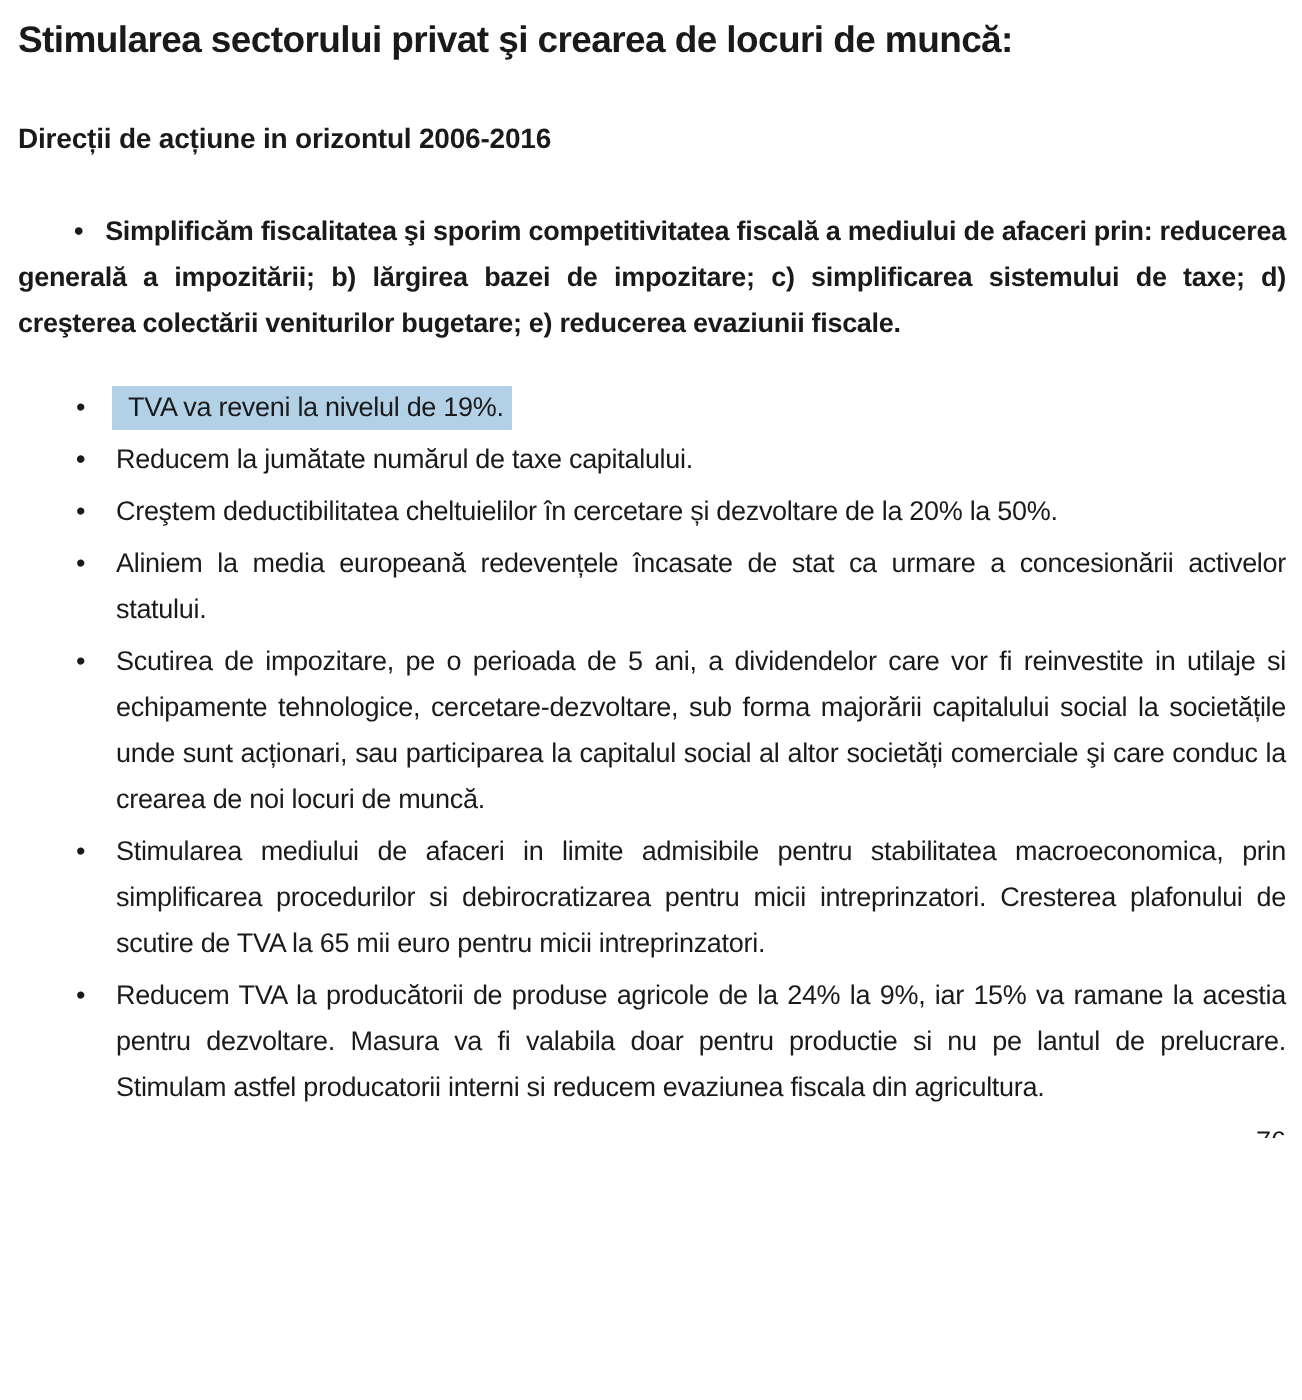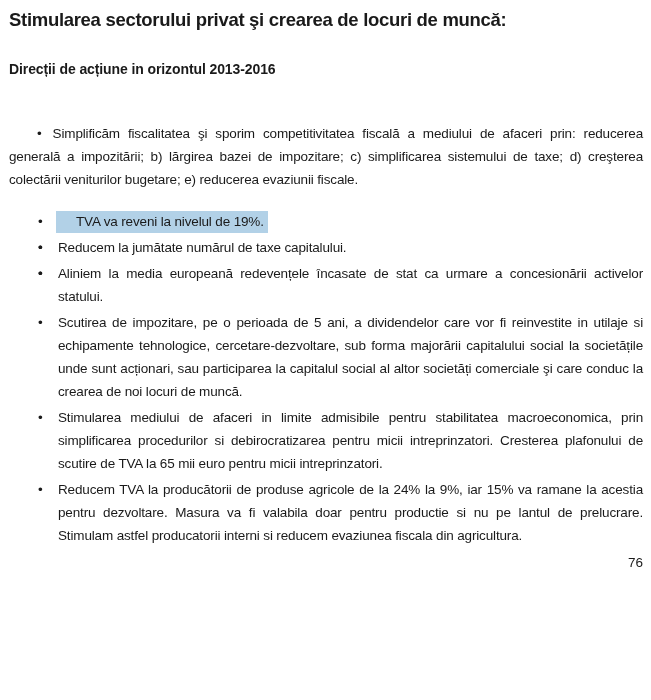--- a/index.html
+++ b/index.html
@@ -26,26 +26,27 @@
     letter-spacing: -0.3px;
   }
   .subtitle {
     margin: 28px 0 0 0;
     font-size: 14px;
     line-height: 18px;
     font-weight: bold;
     letter-spacing: -0.1px;
   }
   .intro {
-    margin: 44px 0 0 0;
+    margin: 26px 0 0 0;
     font-size: 13.5px;
     line-height: 23px;
     letter-spacing: -0.15px;
     text-align: justify;
     text-indent: 28px;
+    font-weight: bold;
   }
   .intro .marker-inline {
     margin-right: 11px;
   }
   ul.bullets {
     list-style: none;
     margin: 19px 0 0 0;
     padding: 0;
     font-size: 13.5px;
     line-height: 23px;
@@ -57,55 +58,56 @@
     margin: 0 0 3px 0;
     text-align: justify;
   }
   ul.bullets li .marker {
     position: absolute;
     left: 29px;
     top: 0;
   }
   .hl {
     
-    padding: 3px 4px 4px 20px;
+    padding: 3px 4px 4px 8px;
     margin-left: -2px;
   }
   .pageno {
     margin-top: 7px;
     text-align: right;
     font-size: 13.5px;
     line-height: 17px;
   }
 </style>
 </head>
 <body>
 
 <div class="page">
 
   <h1 class="title">Stimularea sectorului privat şi crearea de locuri de muncă:</h1>
 
-  <h2 class="subtitle">Direcții de acțiune in orizontul 2013-2016</h2>
+  <h2 class="subtitle">Direcții de acțiune in orizontul 2006-2016</h2>
 
   <p class="intro"><span class="marker-inline">•</span><span>Simplificăm fiscalitatea şi sporim competitivitatea fiscală a mediului de afaceri prin: reducerea generală a impozitării; b) lărgirea bazei de impozitare; c) simplificarea sistemului de taxe; d) creşterea colectării veniturilor bugetare; e) reducerea evaziunii fiscale.</span></p>
 
   <ul class="bullets">
     <li>
       <span class="marker">•</span>
       <span class="hl" style="background: rgb(178, 209, 231);">TVA va reveni la nivelul de 19%.</span>
     </li>
     <li>
       <span class="marker">•</span>
     </li>
     <li>
       <span class="marker">•</span>
       <span>Reducem la jumătate numărul de taxe capitalului.</span>
     </li>
     <li>
       <span class="marker">•</span>
+      <span>Creştem deductibilitatea cheltuielilor în cercetare și dezvoltare de la 20% la 50%.</span>
     </li>
     <li>
       <span class="marker">•</span>
       <span>Aliniem la media europeană redevențele încasate de stat ca urmare a concesionării activelor statului.</span>
     </li>
     <li>
       <span class="marker">•</span>
       <span>Scutirea de impozitare, pe o perioada de 5 ani, a dividendelor care vor fi reinvestite in utilaje si echipamente tehnologice, cercetare-dezvoltare, sub forma majorării capitalului social la societățile unde sunt acționari, sau participarea la capitalul social al altor societăți comerciale şi care conduc la crearea de noi locuri de muncă.</span>
     </li>
     <li>

